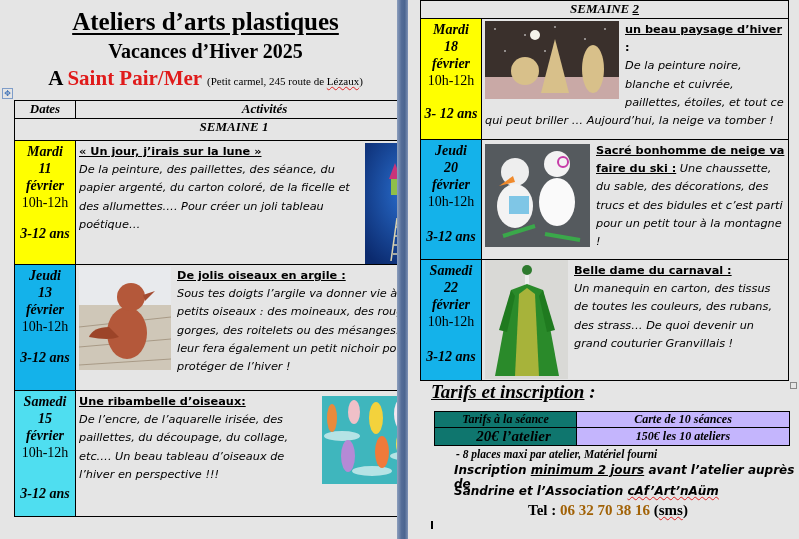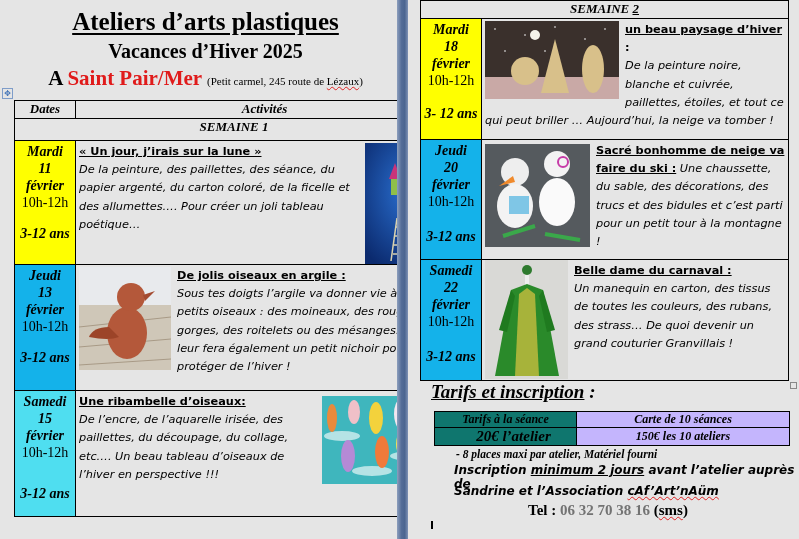--- a/index.html
+++ b/index.html
@@ -37,21 +37,21 @@
   table.price{position:absolute;left:434px;top:411px;width:356px;border-collapse:collapse;table-layout:fixed;}
   table.price td{border:1.5px solid #000;font-style:italic;font-weight:bold;text-align:center;padding:0;font-size:12px;height:15px;}
   table.price .or{background:#0f766e;}
   table.price .bl{background:#c4b5fd;}
   table.price .big{font-size:15px;height:17px;padding-left:16px;}
   .bullet{position:absolute;left:440px;top:448px;font-style:italic;font-weight:bold;font-size:11.5px;margin-left:16px;}
   .insc{position:absolute;left:454px;font-family:"DejaVu Sans",sans-serif;font-style:italic;font-weight:bold;font-size:12px;}
   .i1{top:463px;}
   .i2{top:484px;}
   .tel{position:absolute;left:528px;top:502px;font-weight:bold;font-size:15px;}
-  .tel .num{color:#737373;}
+  .tel .num{color:#a16207;}
   .cursor{position:absolute;left:431px;top:521px;width:2px;height:8px;background:#000;}
   .corner{position:absolute;left:790px;top:382px;width:5px;height:5px;border:1px solid #888;}
 </style>
 </head>
 <body>
 
 <div class="page" id="page-left">
   <div class="title t1">Ateliers d’arts plastiques</div>
   <div class="title t2">Vacances d’Hiver 2025</div>
   <div class="title t3">

